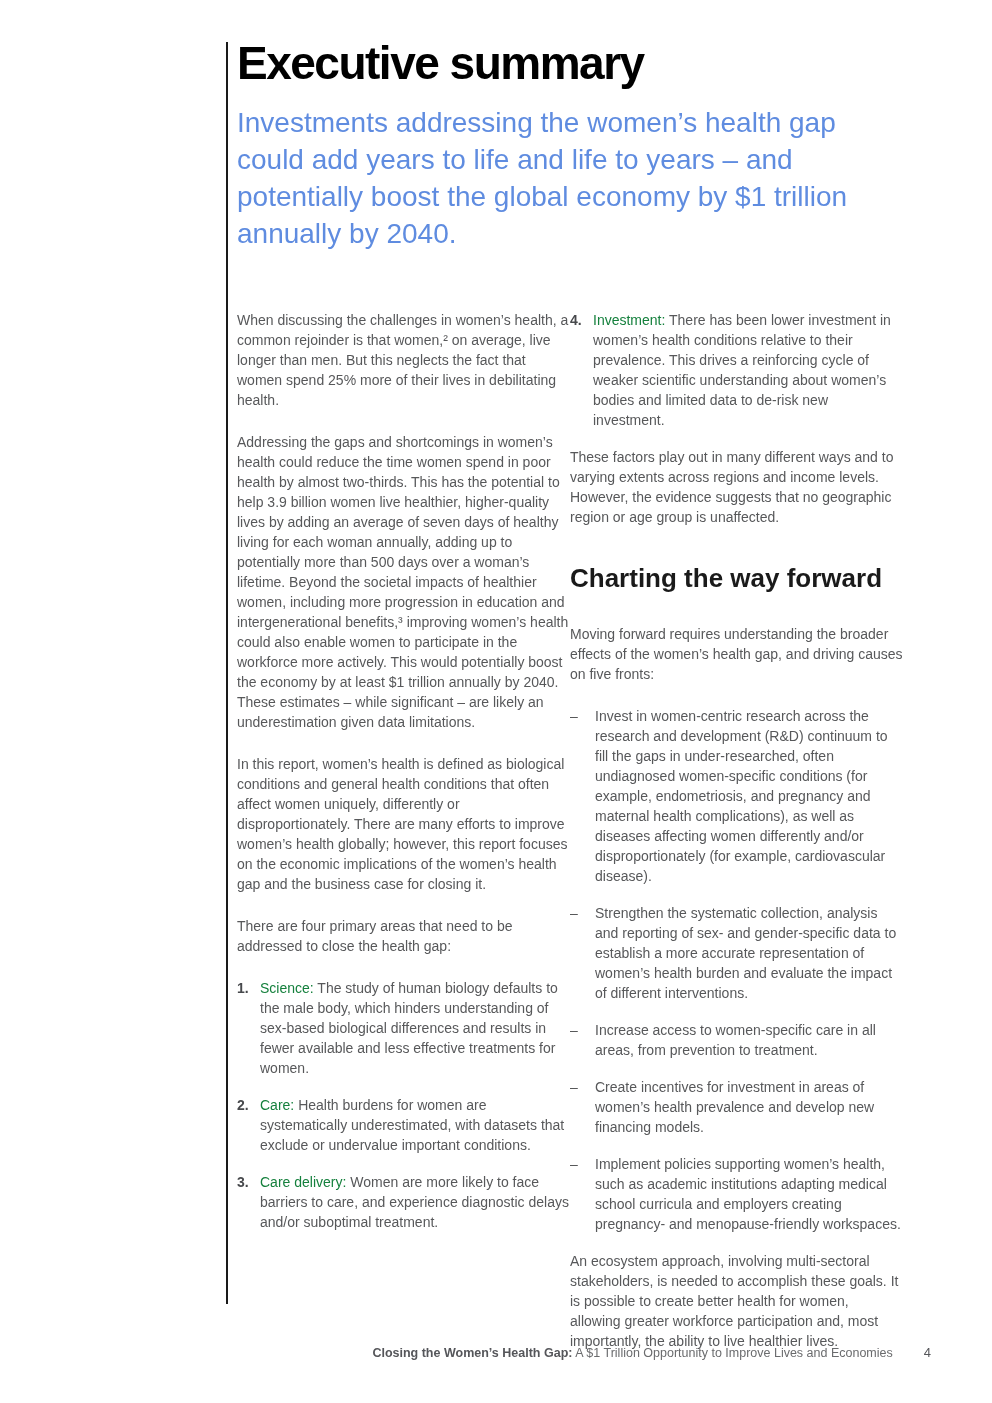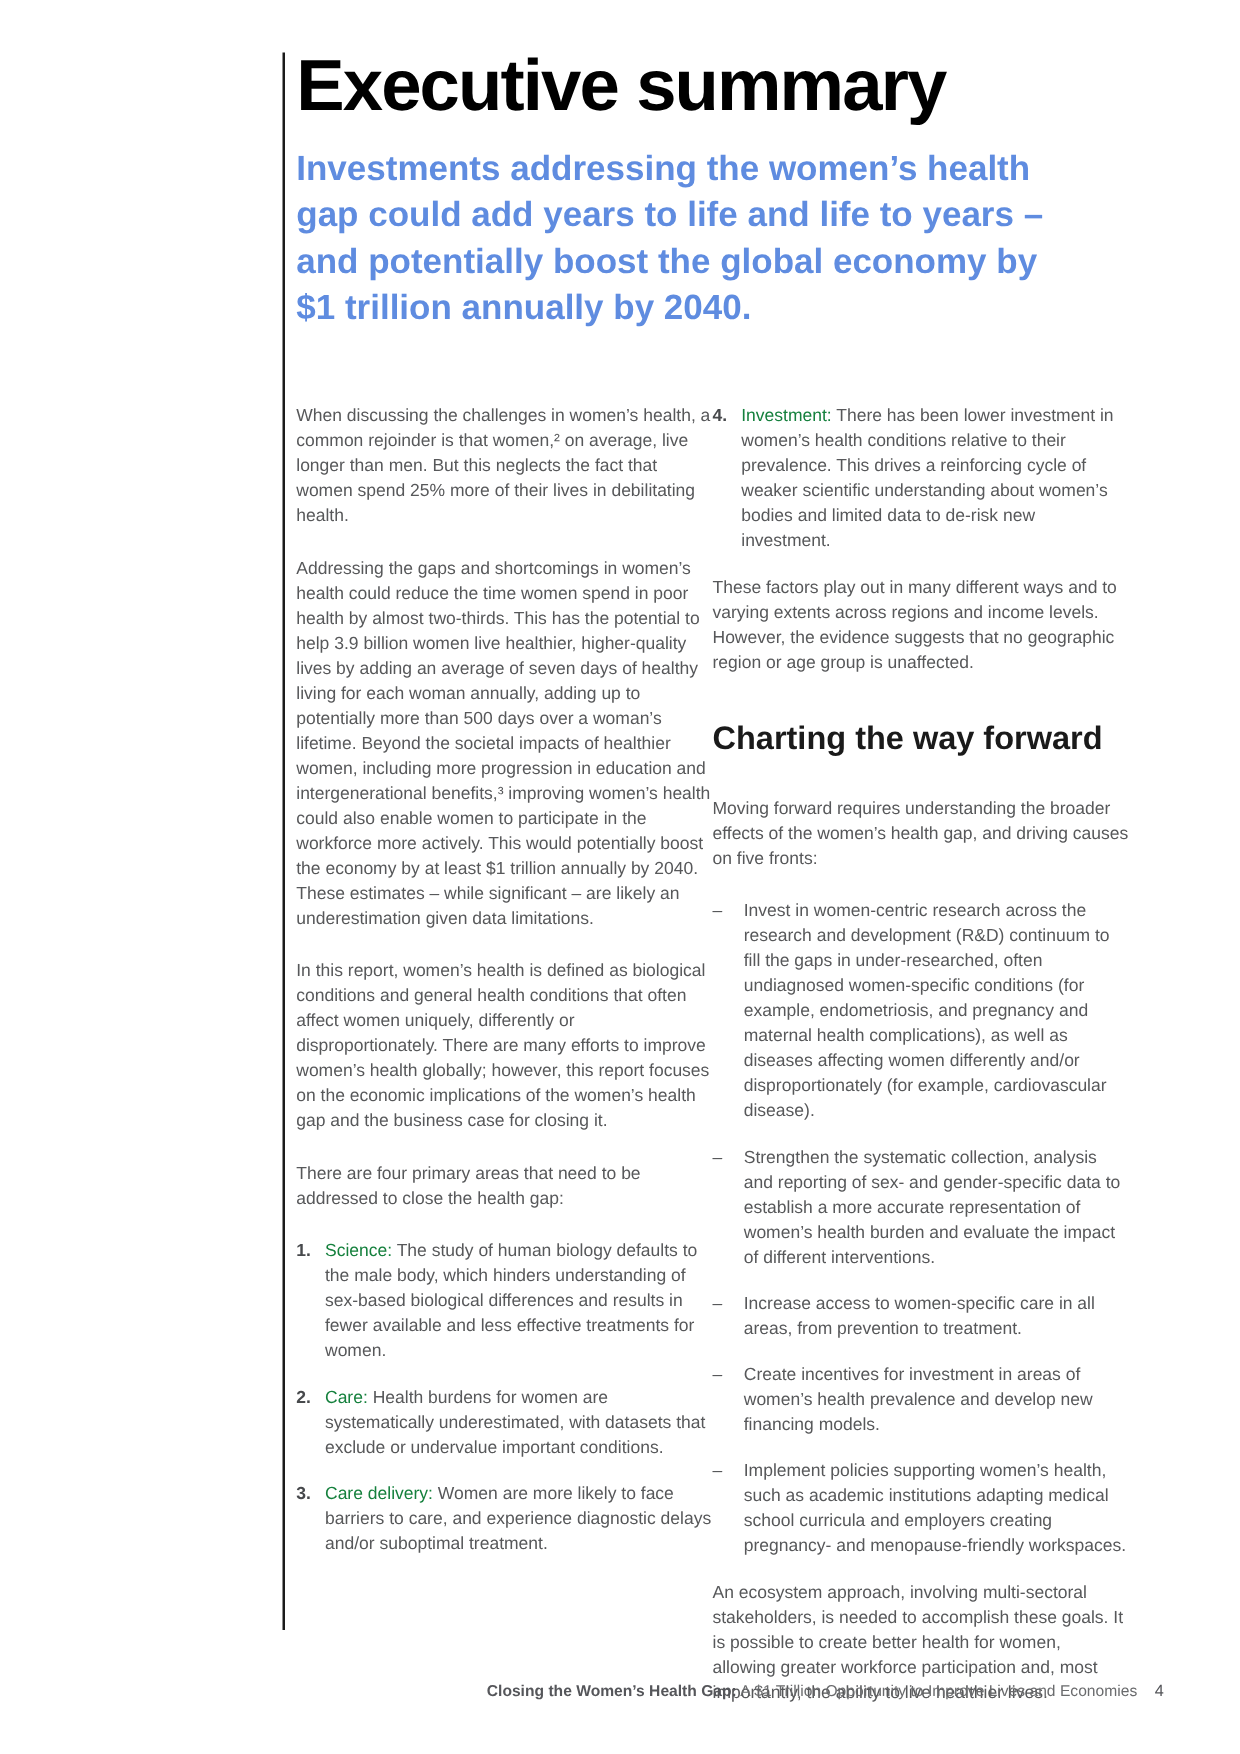--- a/index.html
+++ b/index.html
@@ -20,32 +20,32 @@
     background: #1a1a1a;
   }
   .content {
     position: absolute;
     left: 237px;
     top: 40px;
     width: 694px;
   }
   h1.doc-title {
     margin: 0 0 18px 0;
-    font-size: 58px;
+    font-size: 46px;
     line-height: 1.0;
     font-weight: 700;
     letter-spacing: -1.5px;
     color: #000000;
   }
   p.doc-subtitle {
     margin: 0;
     width: 612px;
     font-size: 28px;
     line-height: 37px;
-    font-weight: 700;
+    font-weight: 400;
     color: #5f8ce0;
   }
   .columns {
     display: flex;
     margin-top: 58px;
   }
   .col {
     width: 333px;
     font-size: 14px;
     line-height: 20px;
@@ -75,21 +75,21 @@
     flex-shrink: 0;
   }
   .item-body { flex: 1; }
   .item-body strong { font-weight: 400; color: #15803d; }
   .page-footer {
     position: absolute;
     top: 1345px;
     right: 61px;
     display: flex;
     align-items: flex-end;
-    gap: 14px;
+    gap: 31px;
     font-size: 12.5px;
     line-height: 16px;
     color: #6a6b6d;
     white-space: nowrap;
   }
   .page-footer strong { font-weight: 700; color: #55565a; }
   .page-footer .pagenum { font-size: 13px; color: #55565a; }
 </style>
 </head>
 <body>

